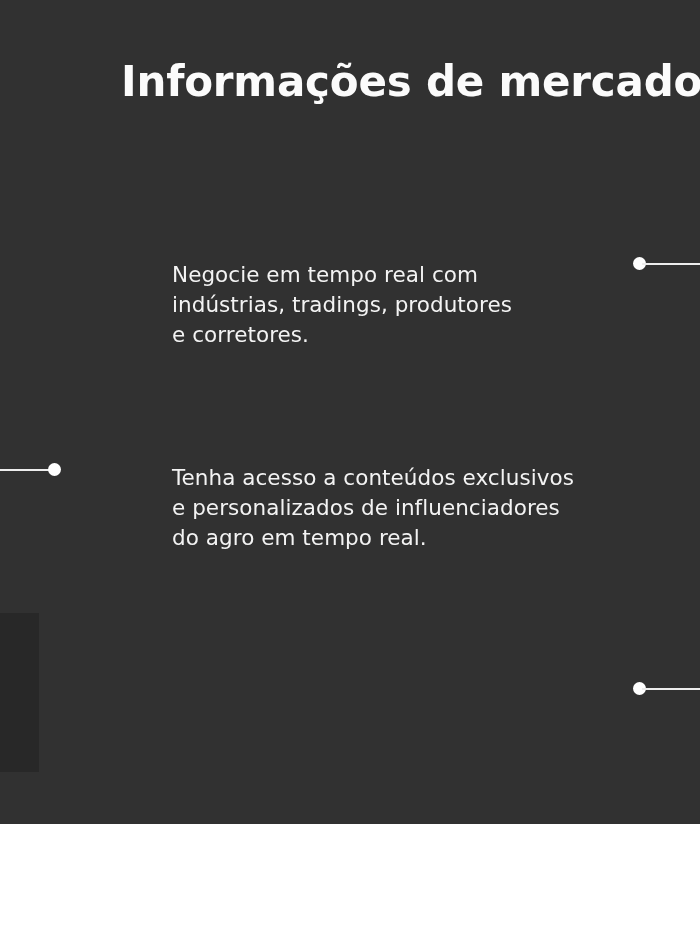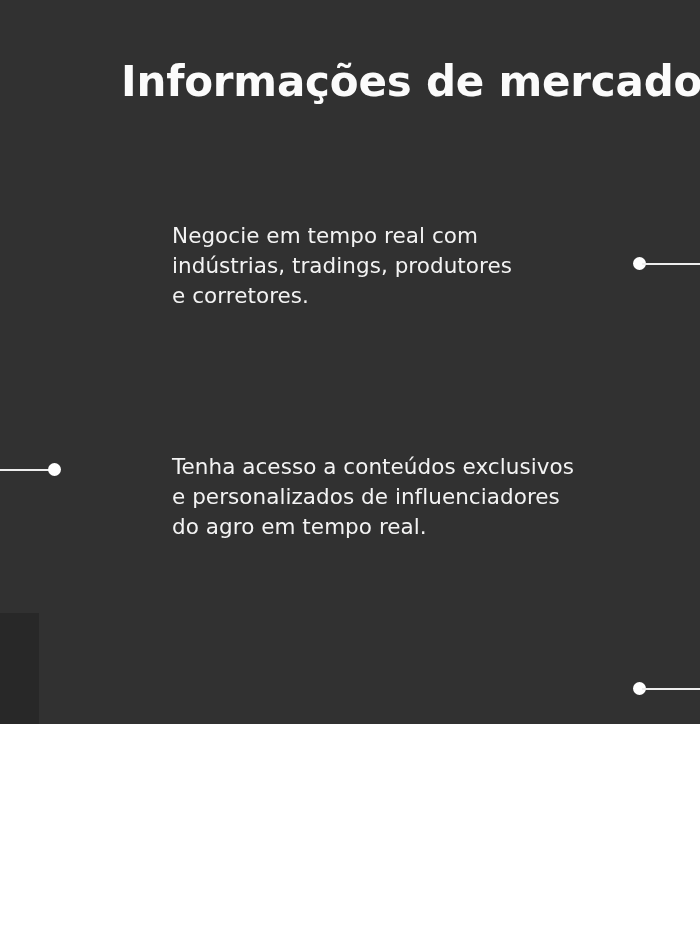--- a/index.html
+++ b/index.html
@@ -9,21 +9,21 @@
   body {
     width: 700px;
     height: 934px;
     overflow: hidden;
     font-family: "DejaVu Sans", sans-serif;
   }
 
   #slide {
     position: relative;
     width: 700px;
-    height: 724px;
+    height: 824px;
     background: #313131;
     overflow: hidden;
   }
 
   
   .side-panel {
     position: absolute;
     left: 0;
     top: 613px;
     width: 39px;
@@ -47,23 +47,24 @@
   
   .feature-text {
     position: absolute;
     left: 172px;
     font-size: 21.5px;
     line-height: 30px;
     font-weight: 400;
     color: #f3f3f3;
     white-space: pre-line;
     letter-spacing: 0.05px;
+    margin-top: 39px;
   }
   .feature-1 { top: 221px; }
-  .feature-2 { top: 452px; }
+  .feature-2 { top: 424px; }
   .feature-3 { top: 655px; }
 
   
   .connector {
     position: absolute;
     height: 14px;
   }
   .connector .rule {
     position: absolute;
     top: 6px;

